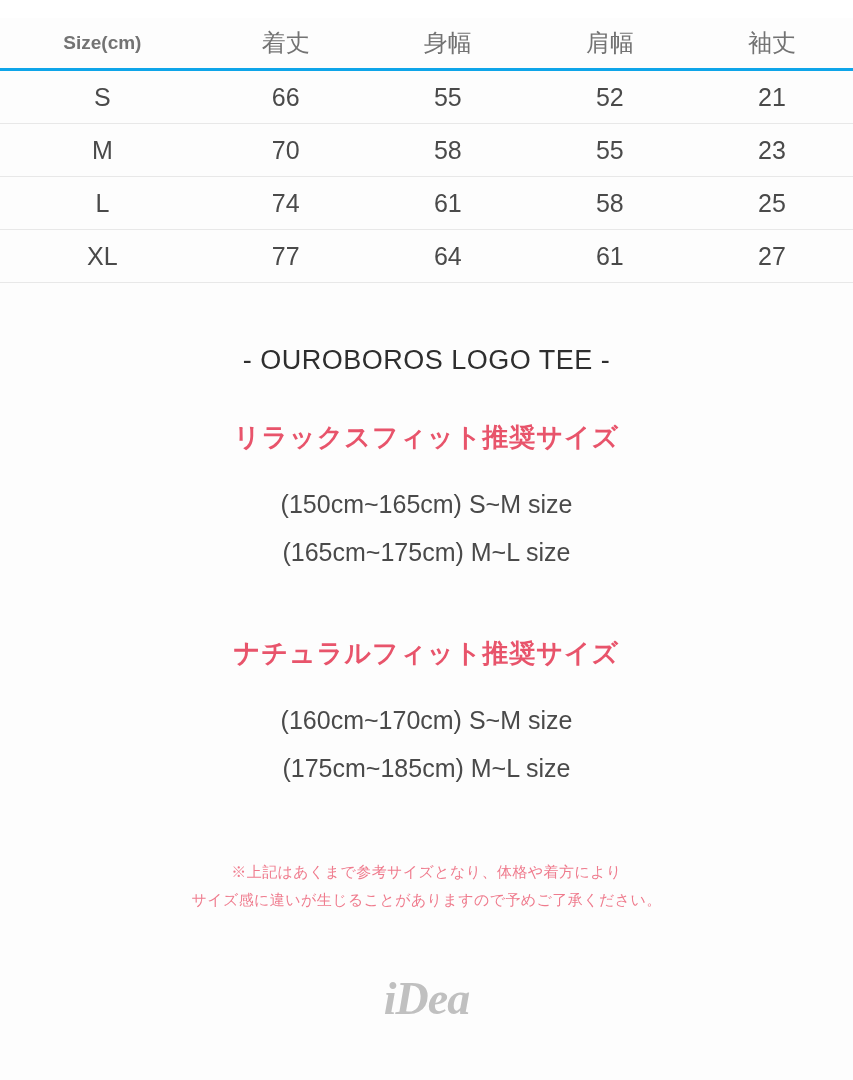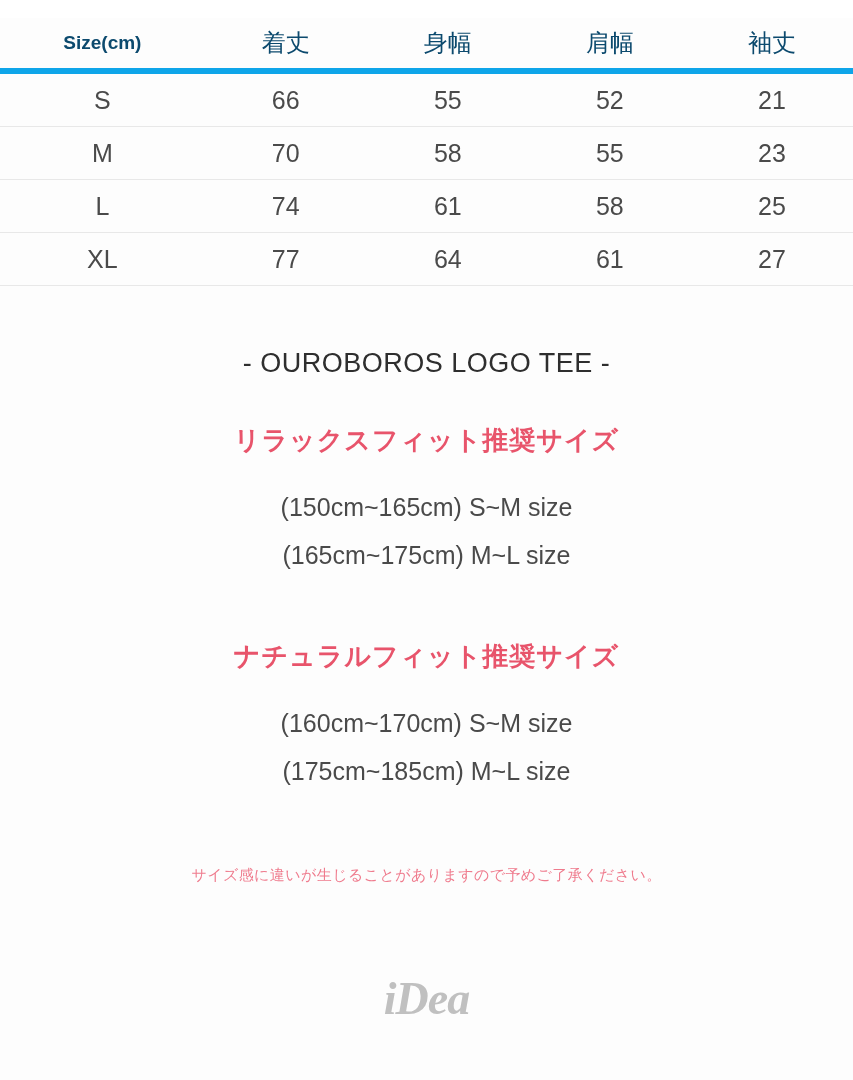--- a/index.html
+++ b/index.html
@@ -33,23 +33,23 @@
     text-align: center;
     font-weight: normal;
     color: #4a4a4a;
     padding: 0;
     height: 52px;
     vertical-align: middle;
   }
   .size-table thead th {
     font-size: 19px;
     font-weight: bold;
-    color: #0c4a6e;
+    color: #737373;
     height: 50px;
-    border-bottom: 6px solid #0ea5e9;
+    border-bottom: 3px solid #0ea5e9;
   }
   .size-table thead th.jp {
     font-size: 24px;
     font-weight: normal;
   }
   .size-table tbody td {
     font-size: 25px;
     border-bottom: 1px solid #e8e8e8;
   }
   .size-table tbody tr:last-child td {
@@ -196,20 +196,21 @@
     <div class="fit-line">(165cm~175cm) M~L size</div>
   </div>
 
   <div class="fit-heading second">ナチュラルフィット推奨サイズ</div>
   <div class="fit-list">
     <div class="fit-line">(160cm~170cm) S~M size</div>
     <div class="fit-line">(175cm~185cm) M~L size</div>
   </div>
 
   <div class="note">
+    <div>※上記はあくまで参考サイズとなり、体格や着方により</div>
     <div>サイズ感に違いが生じることがありますので予めご了承ください。</div>
   </div>
 
   <div class="logo-wrap">
     <div class="logo">
       <div class="logo-text">iDea</div>
       <div class="logo-sub"></div>
     </div>
   </div>
 

